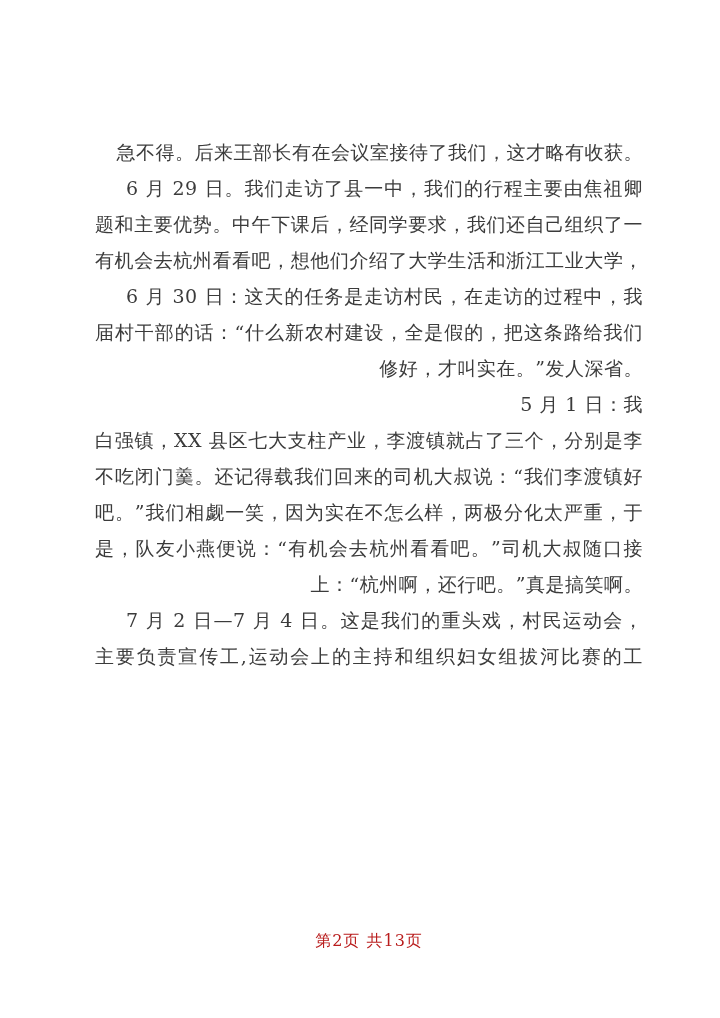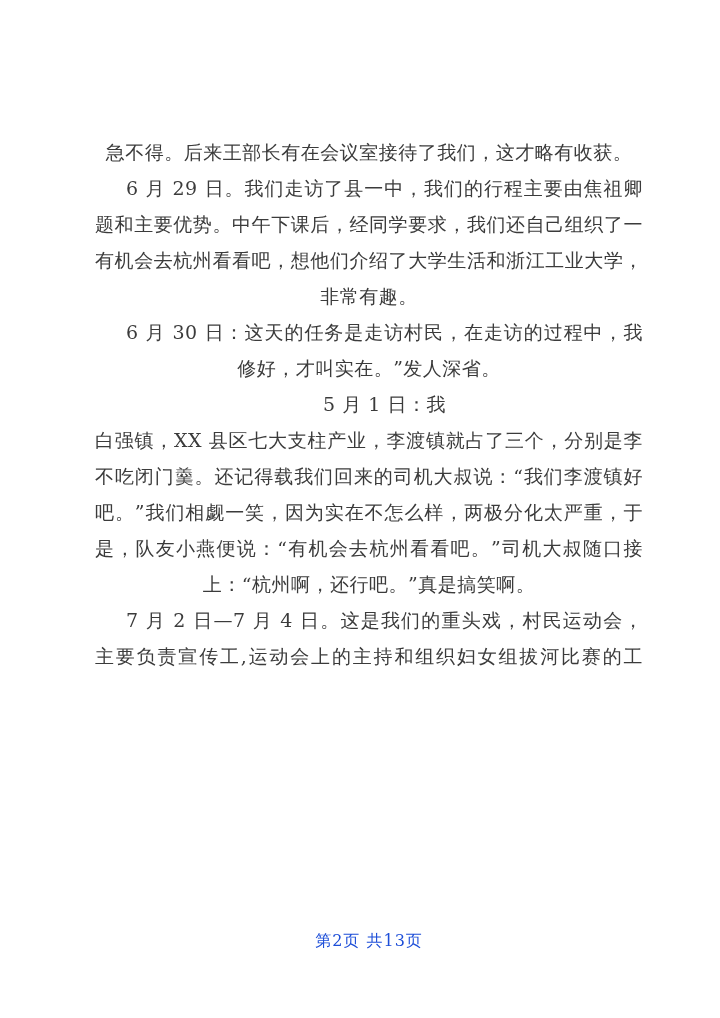--- a/index.html
+++ b/index.html
@@ -26,53 +26,53 @@
     width: 548px;
     color: #3b3b3b;
   }
   .line {
     height: 36px;
     line-height: 36px;
     font-size: 19px;
     letter-spacing: 0.5px;
     white-space: nowrap;
     overflow: hidden;
-    text-align: center;
+    text-align: right;
   }
   .line.j {
     white-space: normal;
     text-align: justify;
     text-align-last: justify;
   }
   .line.ind {
     padding-left: 31px;
   }
   .page-footer {
     position: absolute;
     left: 95px;
     top: 929px;
     width: 548px;
     text-align: center;
     font-size: 16px;
     line-height: 24px;
-    color: #1d4ed8;
+    color: #b91c1c;
     letter-spacing: 1px;
   }
 </style>
 </head>
 <body>
 
 <div class="page">
   <div class="text-block">
     <div class="line">急不得。后来王部长有在会议室接待了我们，这才略有收获。</div>
     <div class="line ind j">6 月 29 日。我们走访了县一中，我们的行程主要由焦祖卿</div>
     <div class="line j">题和主要优势。中午下课后，经同学要求，我们还自己组织了一</div>
     <div class="line j">有机会去杭州看看吧，想他们介绍了大学生活和浙江工业大学，</div>
-    <div class="line">非常有趣。</div>
     <div class="line ind j">6 月 30 日：这天的任务是走访村民，在走访的过程中，我</div>
+    <div class="line j">届村干部的话：“什么新农村建设，全是假的，把这条路给我们</div>
     <div class="line">修好，才叫实在。”发人深省。</div>
     <div class="line ind">5 月 1 日：我</div>
     <div class="line j">白强镇，XX 县区七大支柱产业，李渡镇就占了三个，分别是李</div>
     <div class="line j">不吃闭门羹。还记得载我们回来的司机大叔说：“我们李渡镇好</div>
     <div class="line j">吧。”我们相觑一笑，因为实在不怎么样，两极分化太严重，于</div>
     <div class="line j">是，队友小燕便说：“有机会去杭州看看吧。”司机大叔随口接</div>
     <div class="line">上：“杭州啊，还行吧。”真是搞笑啊。</div>
     <div class="line ind j">7 月 2 日—7 月 4 日。这是我们的重头戏，村民运动会，我</div>
     <div class="line j">主要负责宣传工,运动会上的主持和组织妇女组拔河比赛的工作。</div>
   </div>

